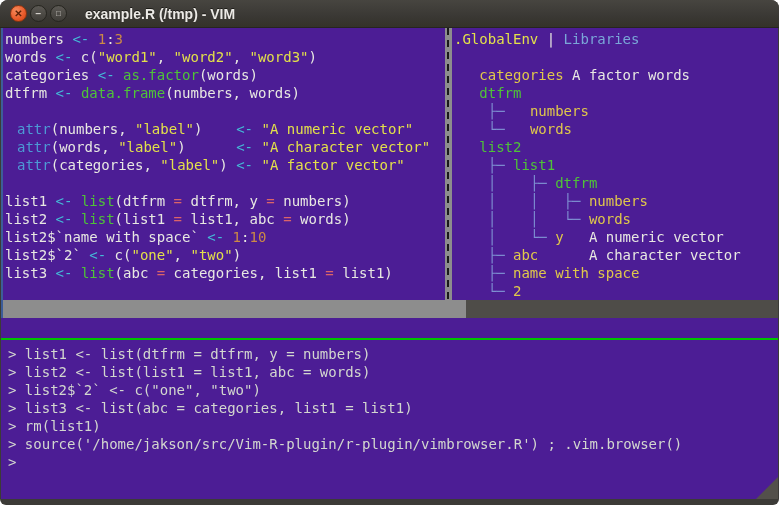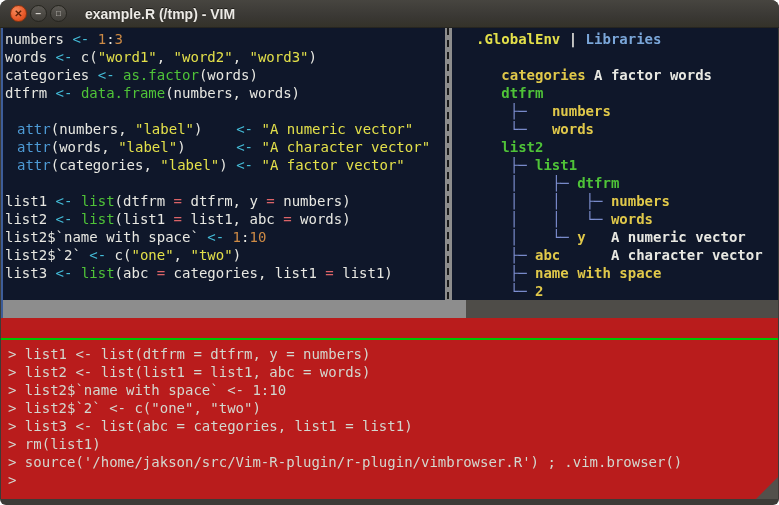--- a/index.html
+++ b/index.html
@@ -50,34 +50,34 @@
     margin:0 1px;
     height:471px;
     background:#000;
   }
   .vim::before{ 
     content:"";position:absolute;left:0;top:0;width:2px;height:290px;
     background:#3d5d99;z-index:3;
   }
   .panes{display:flex;height:272px;}
   .pane{
-    background:#0f172a;overflow:hidden;
+    background:#4c1d95;overflow:hidden;
     font-size:14px;line-height:18px;
     padding-top:2px;
     color:var(--text,#e8e8e2);
   }
   .pane-left{width:444px;padding-left:4px;}
   .vsplit{
     width:7px;background:#8d8d8d;
     background-image:repeating-linear-gradient(#1a1a1a 0 7px, #8d8d8d 7px 12px);
     background-size:2px 100%;
     background-repeat:no-repeat;
     background-position:2px 0;
   }
-  .pane-right{flex:1;padding-left:24px;font-weight:bold;}
+  .pane-right{flex:1;padding-left:2px;}
   .line{white-space:pre;height:18px;}
   
   .c-txt {color:var(--text,#e8e8e2);}
   .c-op  {color:var(--operator_cyan,#44bcd8);}
   .c-fun {color:var(--function_green,#4fc338);}
   .c-obj {color:var(--function_green,#4fc338);}
   .c-str {color:var(--string_yellow,#e3e04a);}
   .c-num {color:var(--number_orange,#cd8a45);}
   .c-kw  {color:var(--keyword_blue,#4d9ad5);margin-left:12px;}
   .c-spc {color:var(--special_pink,#dc6468);}
@@ -99,21 +99,21 @@
     flex:1;position:relative;
     background:var(--status_active_bg,#4e4c48);
     color:var(--status_active_fg,#ffffff);
     font-weight:bold;
     padding-left:6px;white-space:pre;
   }
   .status-right .ruler{position:absolute;left:155px;}
   .status-right .scroll{position:absolute;right:8px;}
   
   .console{
-    height:181px;background:#b91c1c;
+    height:181px;background:#4c1d95;
     padding-top:20px;position:relative;
   }
   .sep{height:2px;background:var(--console_rule_green,#00c400);}
   .console-lines{
     padding:5px 0 0 7px;
     font-size:14px;line-height:18px;
     color:var(--console_text,#d3d7cf);
   }
   .grip{
     position:absolute;right:0;bottom:0;
@@ -190,21 +190,20 @@
         <span class="ruler">8,1</span>
         <span class="scroll">Top</span>
       </div>
     </div>
 
     <div class="console">
       <div class="sep"></div>
       <div class="console-lines">
           <div class="line"><span class="c-con">&gt; list1 &lt;- list(dtfrm = dtfrm, y = numbers)</span></div>
           <div class="line"><span class="c-con">&gt; list2 &lt;- list(list1 = list1, abc = words)</span></div>
-          <div class="line"><span class="c-con">&gt; list2$`name with space` &lt;- 1:10</span></div>
           <div class="line"><span class="c-con">&gt; list2$`2` &lt;- c("one", "two")</span></div>
           <div class="line"><span class="c-con">&gt; list3 &lt;- list(abc = categories, list1 = list1)</span></div>
           <div class="line"><span class="c-con">&gt; rm(list1)</span></div>
           <div class="line"><span class="c-con">&gt; source('/home/jakson/src/Vim-R-plugin/r-plugin/vimbrowser.R') ; .vim.browser()</span></div>
           <div class="line"><span class="c-con">&gt; </span></div>
         </div>
       <div class="grip"></div>
     </div>
 
   </div>

